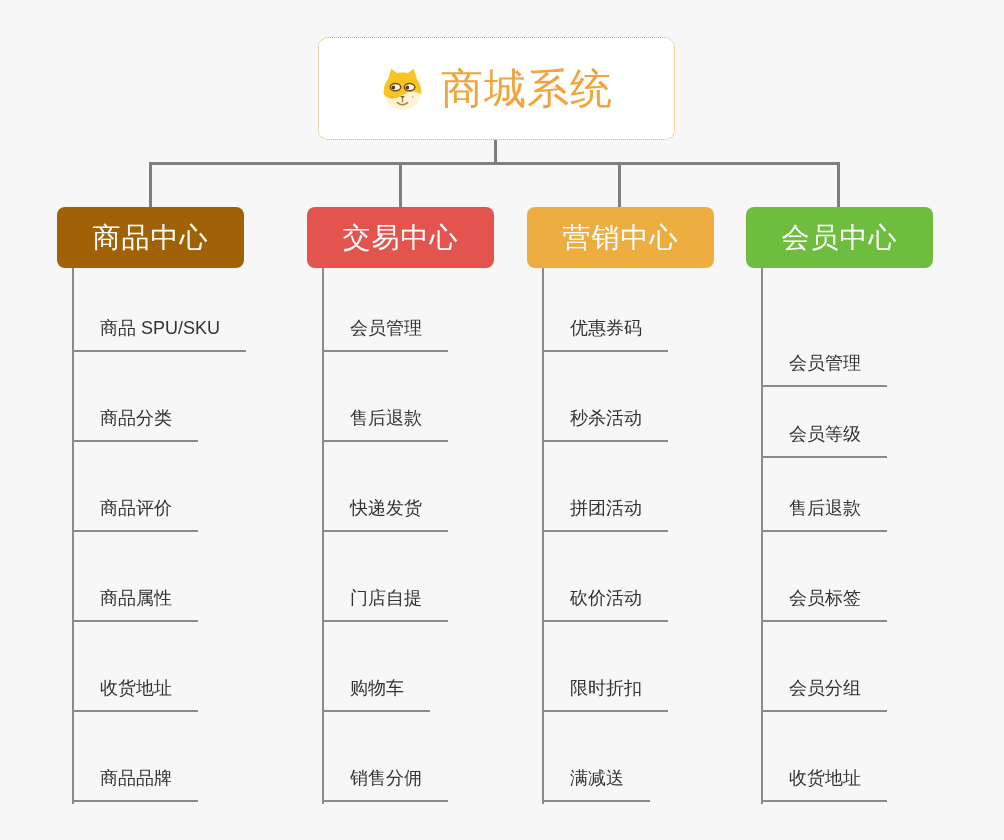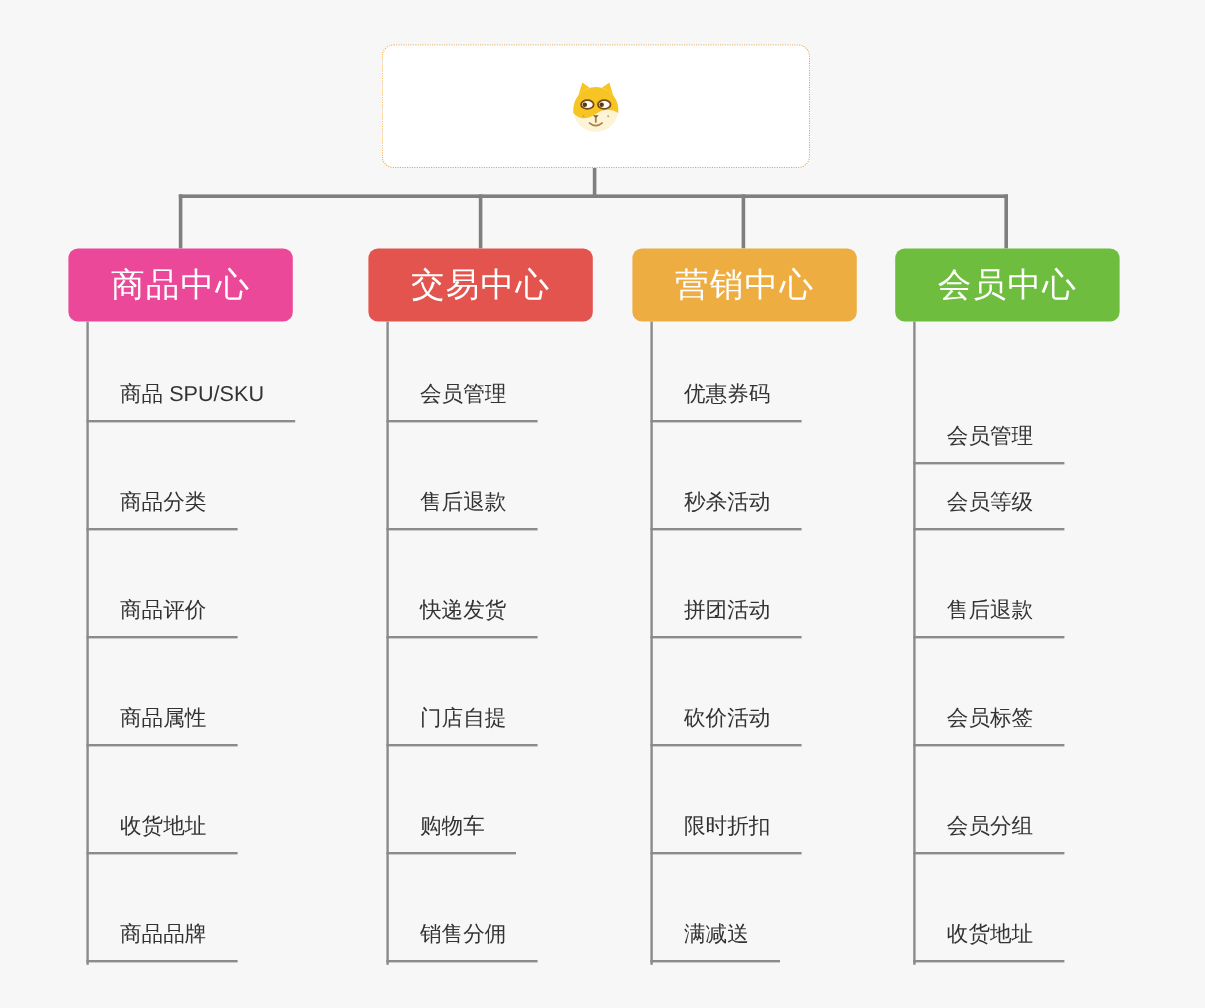--- a/index.html
+++ b/index.html
@@ -53,31 +53,32 @@
     <path d="M4 27 A20 20 0 0 1 44 27 L44 30 Q34 24 24 31 Q12 39 4 30 Z" fill="#f6c524"></path>
     <ellipse cx="16.5" cy="22.5" rx="5.6" ry="3.9" fill="#fffdf5" stroke="#7a4b14" stroke-width="1.6"></ellipse>
     <ellipse cx="31.5" cy="22.5" rx="5.6" ry="3.9" fill="#fffdf5" stroke="#7a4b14" stroke-width="1.6"></ellipse>
     <circle cx="14.2" cy="22.8" r="2" fill="#5d3a0e"></circle>
     <circle cx="29.2" cy="22.8" r="2" fill="#5d3a0e"></circle>
     <path d="M21.5 32 h5 l-2.5 3 z" fill="#8a5a28"></path>
     <path d="M24 34.5 v3.5 M18.5 39 q5.5 4.5 11 0" stroke="#a8803f" stroke-width="1.6" fill="none" stroke-linecap="round"></path>
     <circle cx="13" cy="33" r="0.9" fill="#caa35c"></circle>
     <circle cx="35" cy="33" r="0.9" fill="#caa35c"></circle>
   </svg>
+  <span class="root-title" style="color: rgb(240, 164, 59);">商城系统</span>
 </div>
 
 <div class="conn" style="left: 494px; top: 140px; width: 3px; height: 24px; background-color: rgb(127, 127, 127);"></div>
 <div class="conn" style="left: 149px; top: 162px; width: 691px; height: 3px; background-color: rgb(127, 127, 127);"></div>
 <div class="conn" style="left: 149px; top: 162px; width: 3px; height: 45px; background-color: rgb(127, 127, 127);"></div>
 <div class="conn" style="left: 399px; top: 162px; width: 3px; height: 45px; background-color: rgb(127, 127, 127);"></div>
 <div class="conn" style="left: 618px; top: 162px; width: 3px; height: 45px; background-color: rgb(127, 127, 127);"></div>
 <div class="conn" style="left: 837px; top: 162px; width: 3px; height: 45px; background-color: rgb(127, 127, 127);"></div>
 
 <div class="branch" style="left:72px;">
-  <div class="hdr" style="background-color: #ec4899;">商品中心</div>
+  <div class="hdr" style="background-color: #a16207;">商品中心</div>
   <div class="spine" style="background-color: rgb(139, 139, 139);"></div>
   <div class="item" style="top: 106px; border-bottom-color: rgb(139, 139, 139);">商品 SPU/SKU</div>
   <div class="item" style="top: 196px; border-bottom-color: rgb(139, 139, 139);">商品分类</div>
   <div class="item" style="top: 286px; border-bottom-color: rgb(139, 139, 139);">商品评价</div>
   <div class="item" style="top: 376px; border-bottom-color: rgb(139, 139, 139);">商品属性</div>
   <div class="item" style="top: 466px; border-bottom-color: rgb(139, 139, 139);">收货地址</div>
   <div class="item" style="top: 556px; border-bottom-color: rgb(139, 139, 139);">商品品牌</div>
 </div>
 
 <div class="branch" style="left:322px;">
@@ -99,18 +100,18 @@
   <div class="item" style="top: 286px; border-bottom-color: rgb(139, 139, 139);">拼团活动</div>
   <div class="item" style="top: 376px; border-bottom-color: rgb(139, 139, 139);">砍价活动</div>
   <div class="item" style="top: 466px; border-bottom-color: rgb(139, 139, 139);">限时折扣</div>
   <div class="item" style="top: 556px; border-bottom-color: rgb(139, 139, 139);">满减送</div>
 </div>
 
 <div class="branch" style="left:761px;">
   <div class="hdr" style="background-color: rgb(110, 189, 63);">会员中心</div>
   <div class="spine" style="background-color: rgb(139, 139, 139);"></div>
   <div class="item" style="top: 106px; border-bottom-color: rgb(139, 139, 139); margin-top: 35px;">会员管理</div>
-  <div class="item" style="top: 196px; border-bottom-color: rgb(139, 139, 139);">会员等级</div>
+  <div class="item" style="top: 212px; border-bottom-color: rgb(139, 139, 139);">会员等级</div>
   <div class="item" style="top: 286px; border-bottom-color: rgb(139, 139, 139);">售后退款</div>
   <div class="item" style="top: 376px; border-bottom-color: rgb(139, 139, 139);">会员标签</div>
   <div class="item" style="top: 466px; border-bottom-color: rgb(139, 139, 139);">会员分组</div>
   <div class="item" style="top: 556px; border-bottom-color: rgb(139, 139, 139);">收货地址</div>
 </div>
 
 </body></html>

